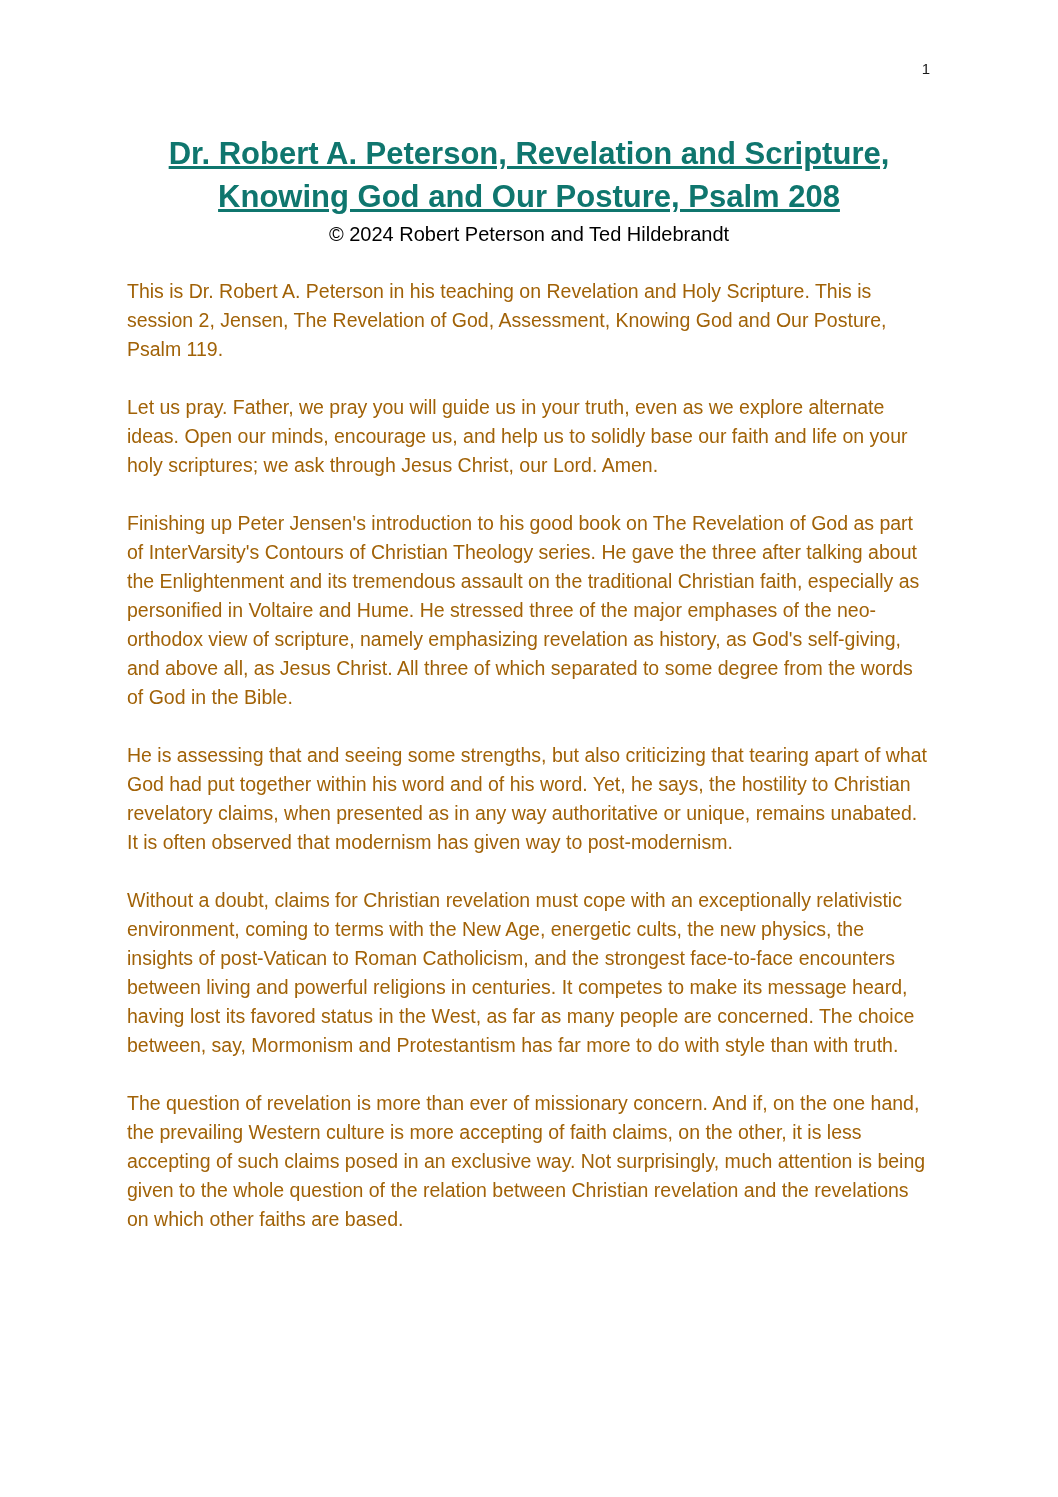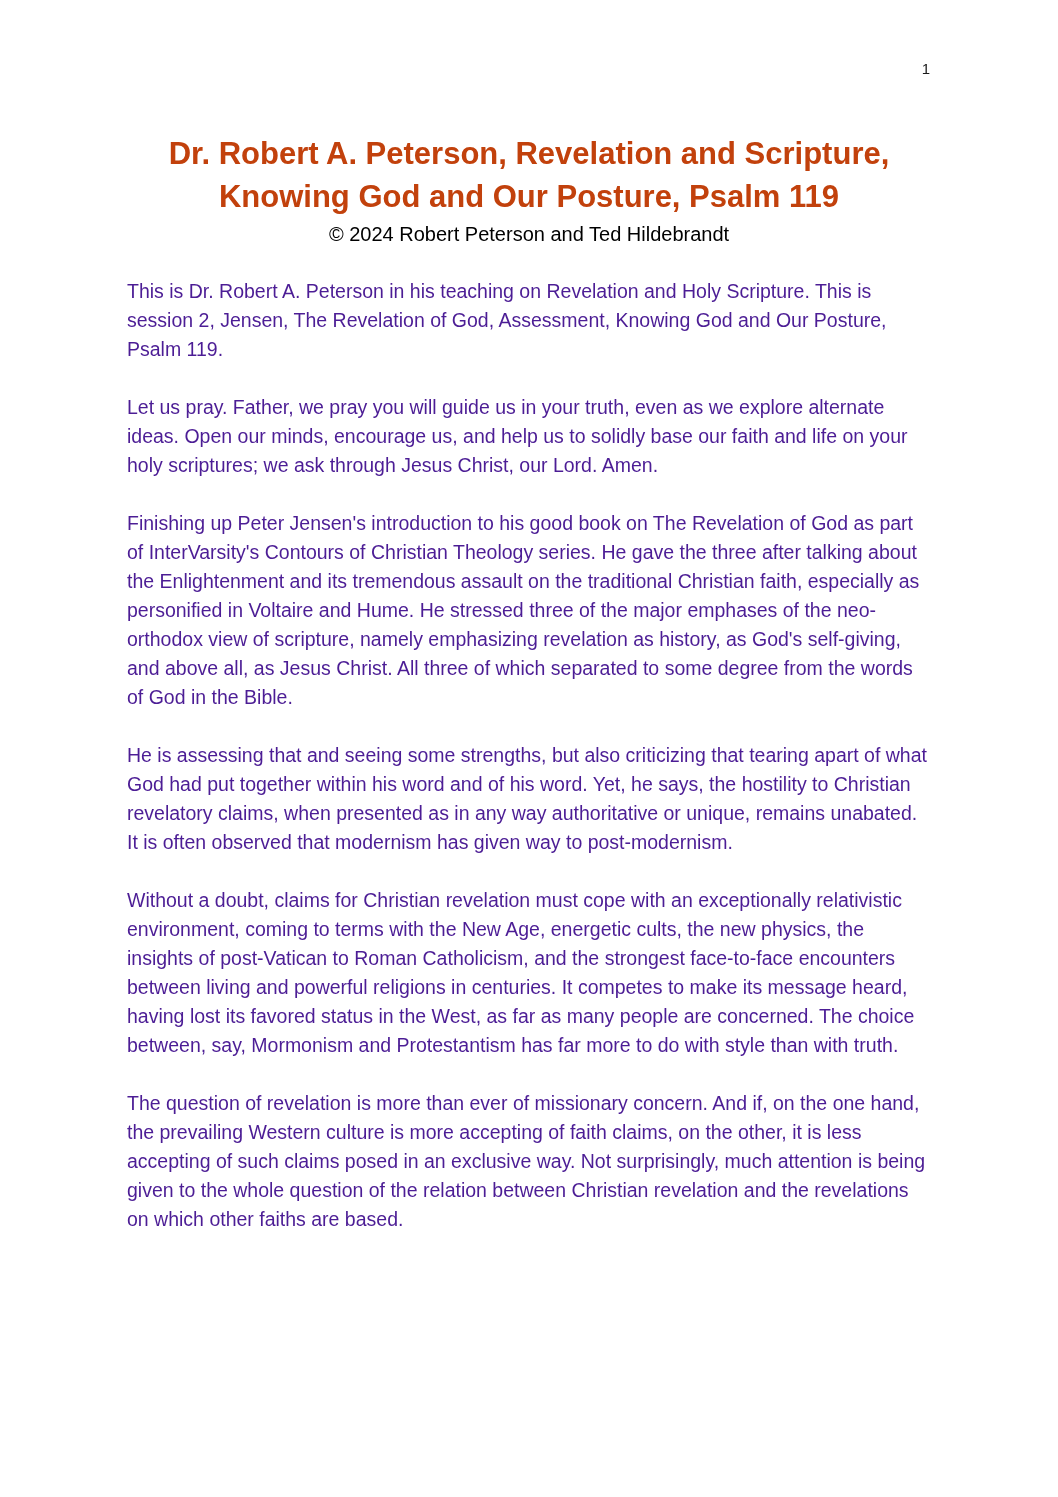--- a/index.html
+++ b/index.html
@@ -25,50 +25,51 @@
     color: #1a1a1a;
   }
   .doc-header {
     margin-top: 132px;
     text-align: center;
   }
   .doc-title {
     font-weight: bold;
     font-size: 31px;
     line-height: 43px;
-    color: #c2410c;
+    color: #0f766e;
+    text-decoration: underline;
   }
   .doc-copyright {
     margin-top: 3px;
     font-size: 20px;
     line-height: 26px;
     color: #000000;
   }
   .doc-body {
     margin: 30px 128px 0 127px;
     font-size: 19.5px;
     line-height: 29px;
-    color: #4c1d95;
+    color: #a16207;
     text-align: left;
   }
   .doc-body p {
     margin: 0 0 29px 0;
   }
 </style>
 </head>
 <body>
 
 <div class="page">
 
   <div class="page-number">1</div>
 
   <div class="doc-header">
     <div class="doc-title">
       <div>Dr. Robert A. Peterson, Revelation and Scripture,</div>
-      <div>Knowing God and Our Posture, Psalm 119</div>
+      <div>Knowing God and Our Posture, Psalm 208</div>
     </div>
     <div class="doc-copyright">© 2024 Robert Peterson and Ted Hildebrandt</div>
   </div>
 
   <div class="doc-body">
     <p>This is Dr. Robert A. Peterson in his teaching on Revelation and Holy Scripture. This is session 2, Jensen, The Revelation of God, Assessment, Knowing God and Our Posture, Psalm 119.</p>
     <p>Let us pray. Father, we pray you will guide us in your truth, even as we explore alternate ideas. Open our minds, encourage us, and help us to solidly base our faith and life on your holy scriptures; we ask through Jesus Christ, our Lord. Amen.</p>
     <p>Finishing up Peter Jensen's introduction to his good book on The Revelation of God as part of InterVarsity's Contours of Christian Theology series. He gave the three after talking about the Enlightenment and its tremendous assault on the traditional Christian faith, especially as personified in Voltaire and Hume. He stressed three of the major emphases of the neo-orthodox view of scripture, namely emphasizing revelation as history, as God's self-giving, and above all, as Jesus Christ. All three of which separated to some degree from the words of God in the Bible.</p>
     <p>He is assessing that and seeing some strengths, but also criticizing that tearing apart of what God had put together within his word and of his word. Yet, he says, the hostility to Christian revelatory claims, when presented as in any way authoritative or unique, remains unabated. It is often observed that modernism has given way to post-modernism.</p>
     <p>Without a doubt, claims for Christian revelation must cope with an exceptionally relativistic environment, coming to terms with the New Age, energetic cults, the new physics, the insights of post-Vatican to Roman Catholicism, and the strongest face-to-face encounters between living and powerful religions in centuries. It competes to make its message heard, having lost its favored status in the West, as far as many people are concerned. The choice between, say, Mormonism and Protestantism has far more to do with style than with truth.</p>

